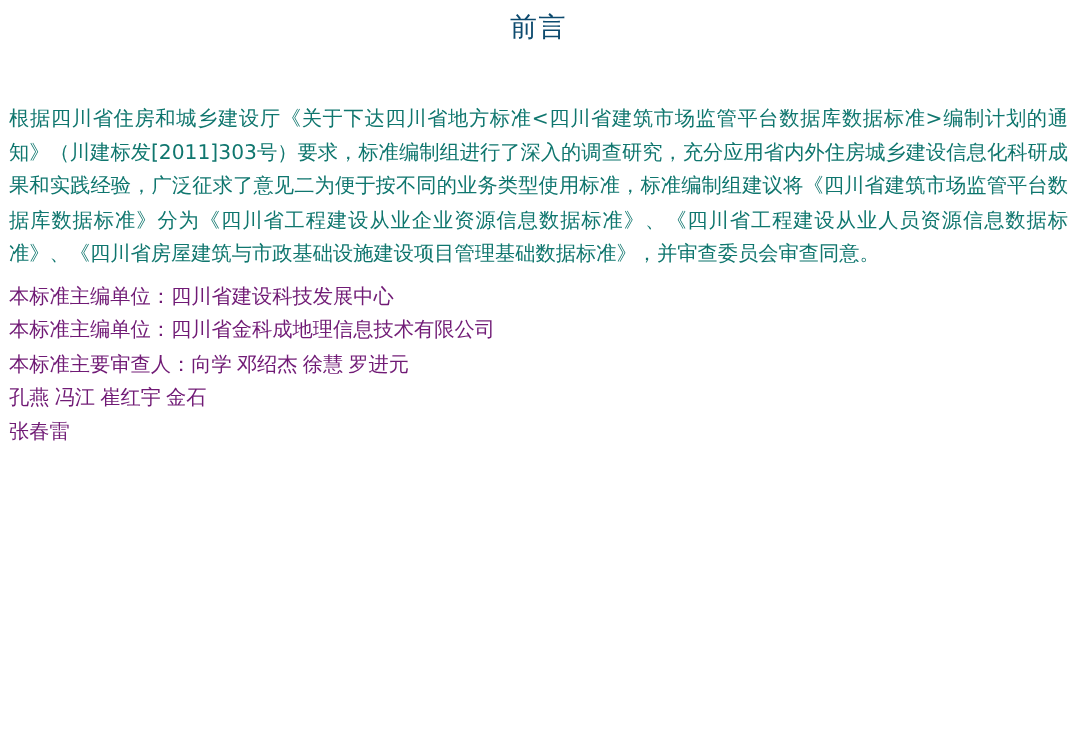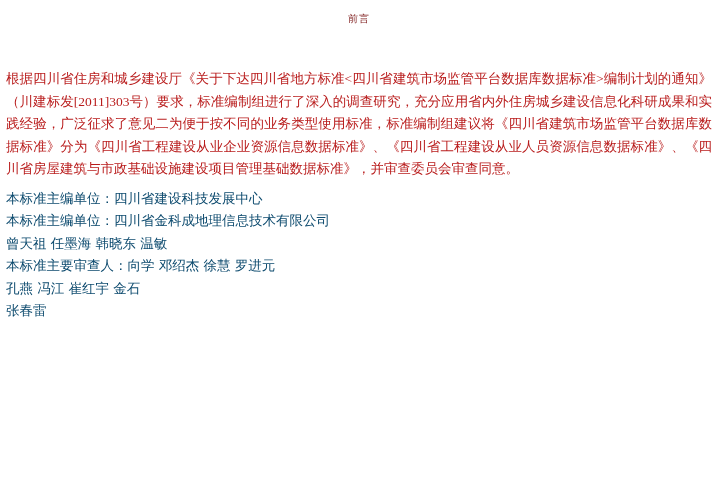--- a/index.html
+++ b/index.html
@@ -16,45 +16,45 @@
   }
   .page {
     position: relative;
     width: 718px;
     height: 499px;
     box-sizing: border-box;
     padding: 0 6px;
   }
   .doc-title {
     text-align: center;
-    font-size: 10px;
+    font-size: 18px;
     line-height: 18px;
     letter-spacing: 1px;
     margin-top: 10px;
     margin-bottom: 0;
-    color: #7f1d1d;
+    color: #0c4a6e;
   }
   .body-block {
     margin-top: 40px;
   }
   p.para {
     margin: 0 0 0 0;
     font-size: 13.5px;
     line-height: 22.5px;
     text-align: justify;
     text-justify: inter-ideograph;
-    color: #b91c1c;
+    color: #0f766e;
     word-break: break-all;
-    font-family: Liberation Serif, serif;
   }
   .spacer-sm { height: 6px; }
   .name-line {
     font-size: 13.5px;
     line-height: 22.5px;
-    color: #0c4a6e;
+    color: #701a75;
+    font-family: Liberation Serif, serif;
   }
 </style>
 </head>
 <body>
 
 <div class="page">
 
   <div class="doc-title">前言</div>
 
   <div class="body-block">
@@ -69,23 +69,20 @@
       <span>本标准主编单位：</span><span>四川省建设科技发展中心</span>
     </div>
 
     <div class="name-line">
       <span>本标准主编单位：</span><span>四川省金科成地理信息技术有限公司</span>
     </div>
 
 
 
 
-    <div class="name-line">
-      <span></span><span>曾天祖 任墨海 韩晓东 温敏</span>
-    </div>
 
     <div class="name-line">
       <span>本标准主要审查人：</span><span>向学 邓绍杰 徐慧 罗进元</span>
     </div>
 
     <div class="name-line">
       <span></span><span>孔燕 冯江 崔红宇 金石</span>
     </div>
 
     <div class="name-line">

